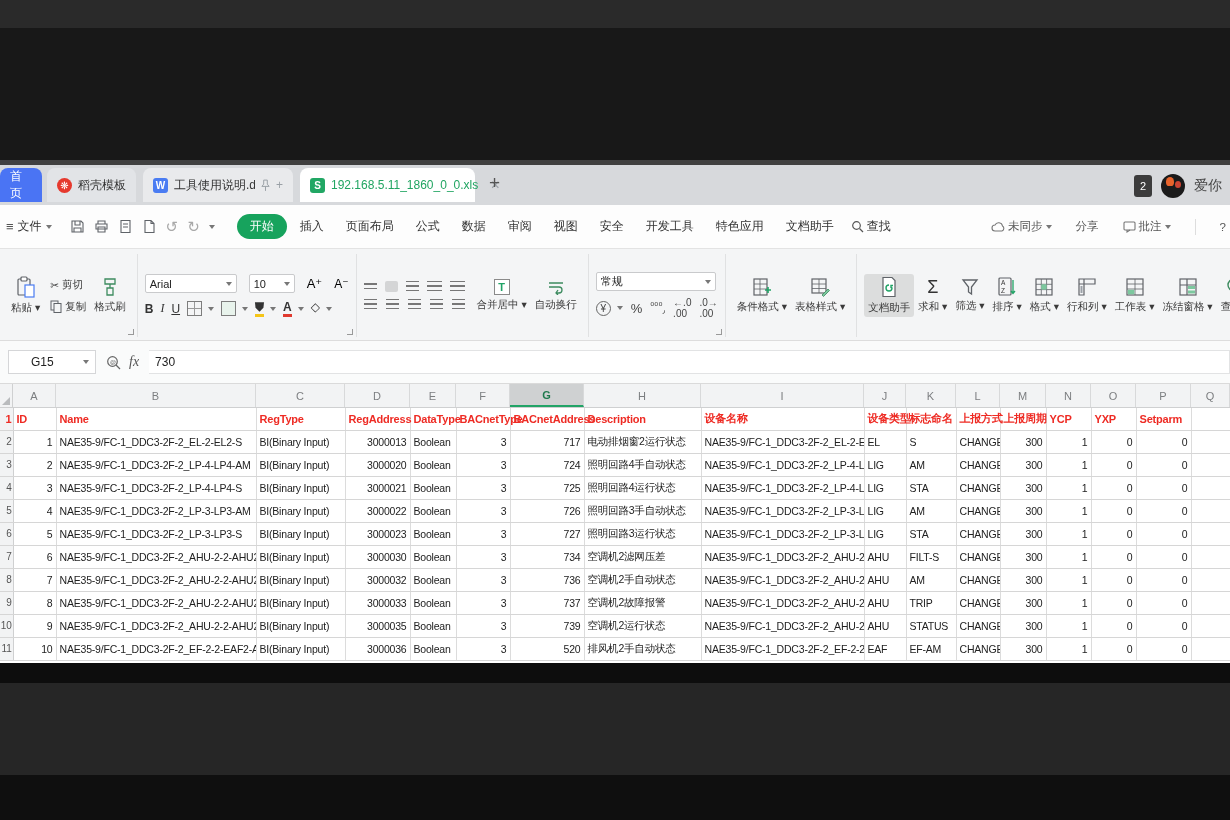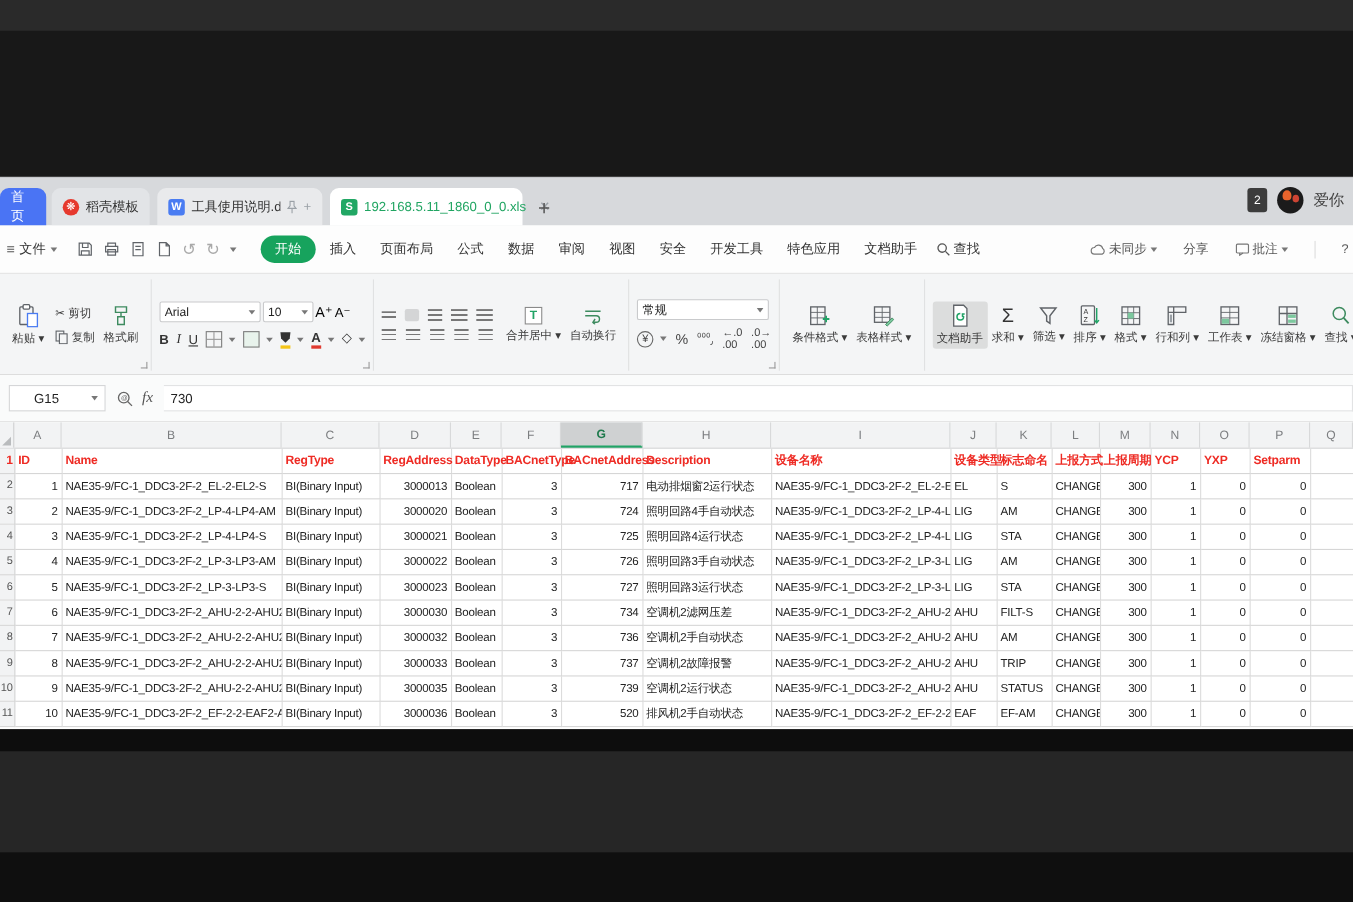--- a/index.html
+++ b/index.html
@@ -6,21 +6,21 @@
   html,body { width:1230px; height:820px; background:#141414; font-family:"Liberation Sans","DejaVu Sans",sans-serif; overflow:hidden; }
   .screen { position:relative; width:1230px; height:820px; background:#181818; overflow:hidden; }
   .strip-top { position:absolute; left:0; top:0; width:1230px; height:28px; background:#2a2a2a; }
   .strip-bottom-a { position:absolute; left:0; top:663px; width:1230px; height:20px; background:#0d0d0d; }
   .strip-bottom-b { position:absolute; left:0; top:683px; width:1230px; height:92px; background:#262626; }
   .strip-bottom-c { position:absolute; left:0; top:775px; width:1230px; height:45px; background:#0f0f0f; }
 
   .app { position:absolute; left:0; top:160px; width:1230px; height:503px; background:#fff; }
 
   
-  .tabbar { position:relative; height:45px; background:#d7d9dc; border-top:1px solid #404040; display:flex; align-items:flex-end; }
+  .tabbar { position:relative; height:45px; background:#d7d9dc; border-top:5px solid #404040; display:flex; align-items:center; }
   .tab { height:34px; display:flex; align-items:center; gap:6px; padding:0 10px; border-radius:8px 8px 0 0; font-size:12px; color:#333; cursor:default; }
   .tab-home { background:#4a74f4; color:#fff; width:42px; justify-content:center; margin-left:0; }
   .tab-docer { background:#e2e4e7; margin-left:5px; }
   .tab-doc { background:#e9eaec; margin-left:7px; width:150px; }
   .tab-sheet { background:#fff; margin-left:7px; width:175px; }
   .tab-sheet .fname { color:#21a562; }
   .badge-ic { width:15px; height:15px; border-radius:3px; color:#fff; font-size:10px; font-weight:bold; display:flex; align-items:center; justify-content:center; flex:0 0 auto; }
   .ic-docer { background:#e6392e; border-radius:50%; }
   .ic-w { background:#4a7cf2; }
   .ic-s { background:#21a764; }
@@ -53,21 +53,21 @@
 
   
   .ribbon { position:relative; height:92px; background:#f4f5f6; border-bottom:1px solid #ddd; display:flex; align-items:stretch; padding:5px 0 3px 0; }
   .rgroup { position:relative; display:flex; align-items:center; padding:2px 7px; border-right:1px solid #e0e1e2; }
   .rgroup.cm:after { content:""; position:absolute; right:3px; bottom:2px; width:5px; height:5px; border-right:1px solid #999; border-bottom:1px solid #999; }
   .bigbtn { display:flex; flex-direction:column; align-items:center; justify-content:center; gap:3px; padding:2px 4px; font-size:10.5px; color:#3a3a3a; white-space:nowrap; }
   .bigbtn.hl { background:#dcdddd; border-radius:3px; }
   .stack2 { display:flex; flex-direction:column; justify-content:center; gap:8px; }
   .smbtn { display:flex; align-items:center; gap:3px; font-size:10.5px; color:#3a3a3a; white-space:nowrap; }
   .combo { background:#fff; border:1px solid #c9cacc; border-radius:2px; height:19px; display:flex; align-items:center; justify-content:space-between; padding:0 4px; font-size:11px; color:#222; }
-  .fontrow { display:flex; align-items:center; gap:2px; }
+  .fontrow { display:flex; align-items:center; gap:12px; }
   .btnrow { display:flex; align-items:center; gap:7px; margin-top:7px; font-size:12px; color:#333; }
   .bld{font-weight:bold;} .itl{font-style:italic;font-family:"Liberation Serif",serif;} .und{text-decoration:underline;}
   .colorbtn { position:relative; padding-bottom:3px; font-weight:bold; }
   .colorbtn i { position:absolute; left:0; right:0; bottom:0; height:3px; display:block; }
   .grid-ic { width:15px; height:15px; border:1px solid #7d7d7d; background:
       linear-gradient(#9a9a9a,#9a9a9a) 50% 0/1px 100% no-repeat,
       linear-gradient(#9a9a9a,#9a9a9a) 0 50%/100% 1px no-repeat; }
   .lines3 { width:13px; height:11px; background:repeating-linear-gradient(#777 0 1.5px,transparent 1.5px 4.5px); }
   .valsel { background:#d4d5d6; border-radius:2px; padding:2px; }
   .vbar { display:flex; gap:6px; align-items:center; }

